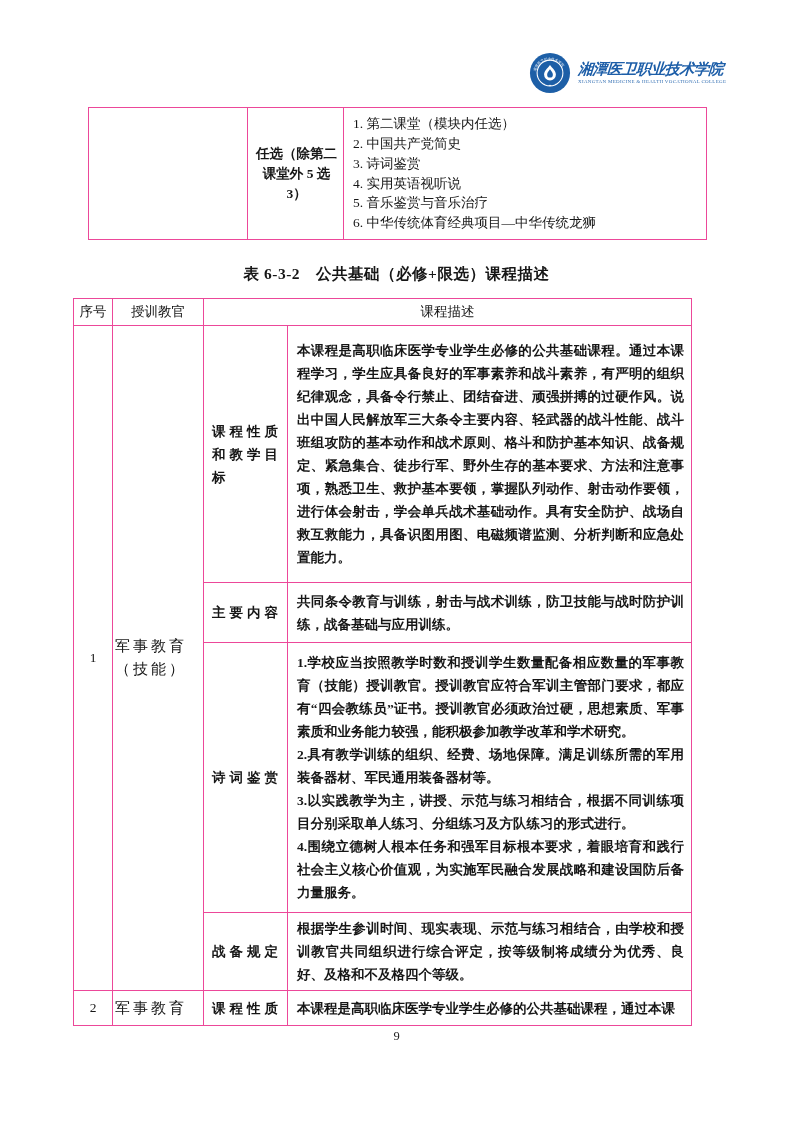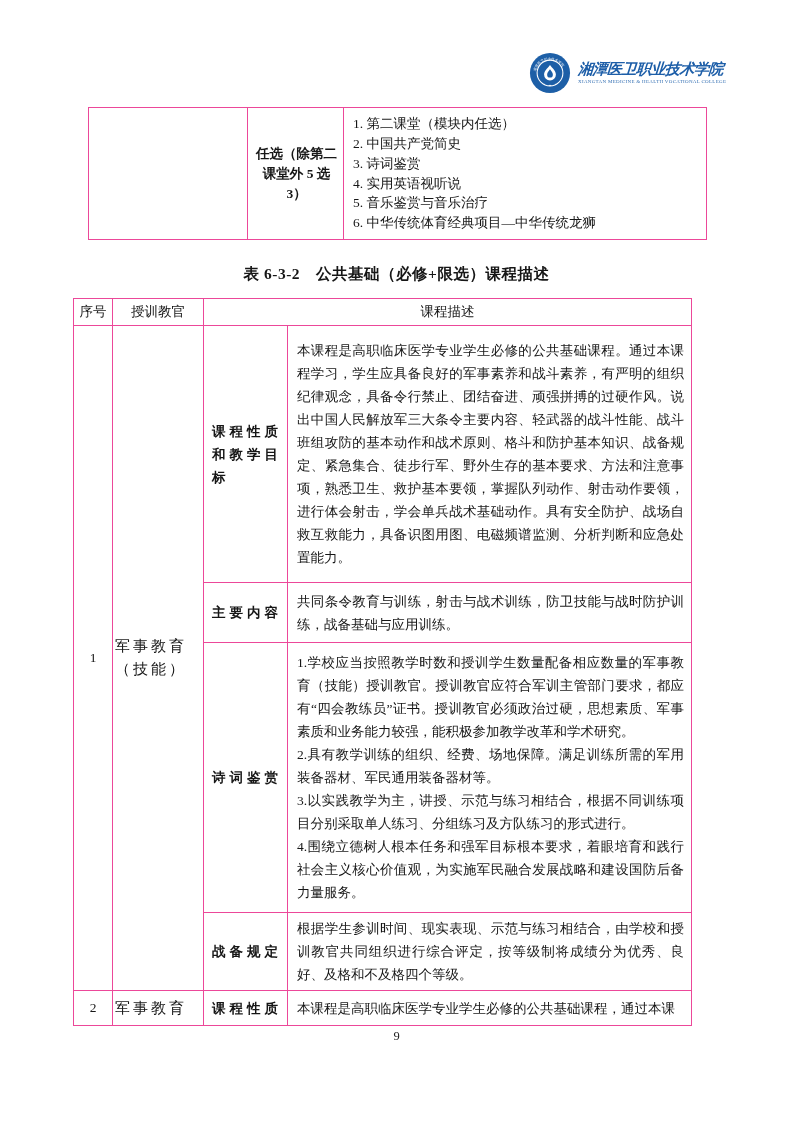--- a/index.html
+++ b/index.html
@@ -57,20 +57,21 @@
     white-space: pre-line; line-height: 23px; padding: 2px;
   }
   .cell-lbl {
     font-size: 13.5px; letter-spacing: 4px; white-space: pre-line;
     line-height: 23px; text-align: left; padding: 4px 1px 4px 8px; font-weight: bold;
   }
   .cell-desc {
     font-size: 13.5px; line-height: 23px; text-align: justify;
     white-space: pre-line; padding: 4px 7px 4px 9px; vertical-align: middle;
     overflow: hidden;
+    font-weight: bold;
   }
   tr.row-s1 { height: 257px; }
   tr.row-s2 { height: 60px;  }
   tr.row-s3 { height: 270px; }
   tr.row-s4 { height: 72px;  }
   tr.row-2  { height: 35px;  }
 
   
   .pageno {
     position: absolute; top: 1029px; left: 0; width: 793px;

